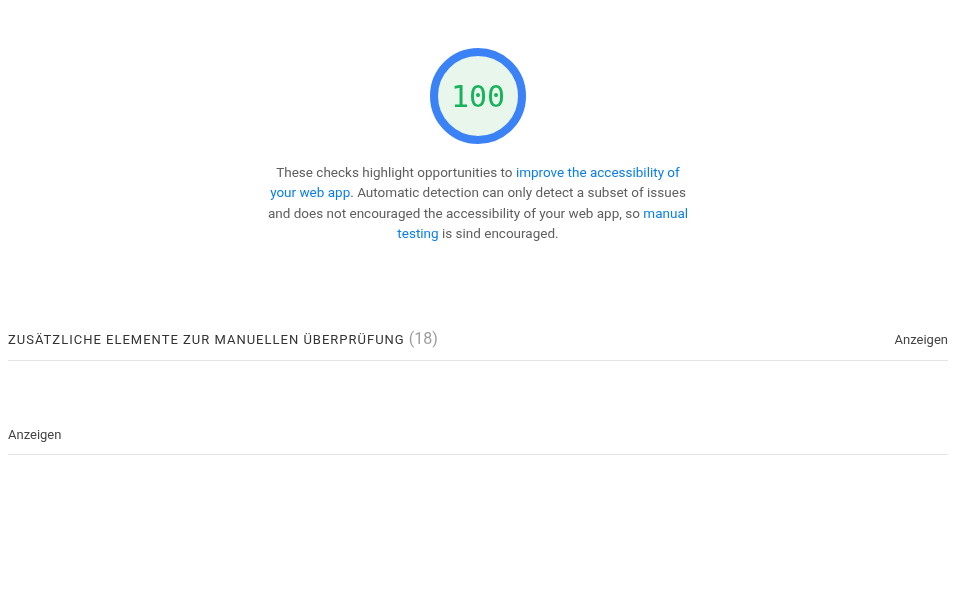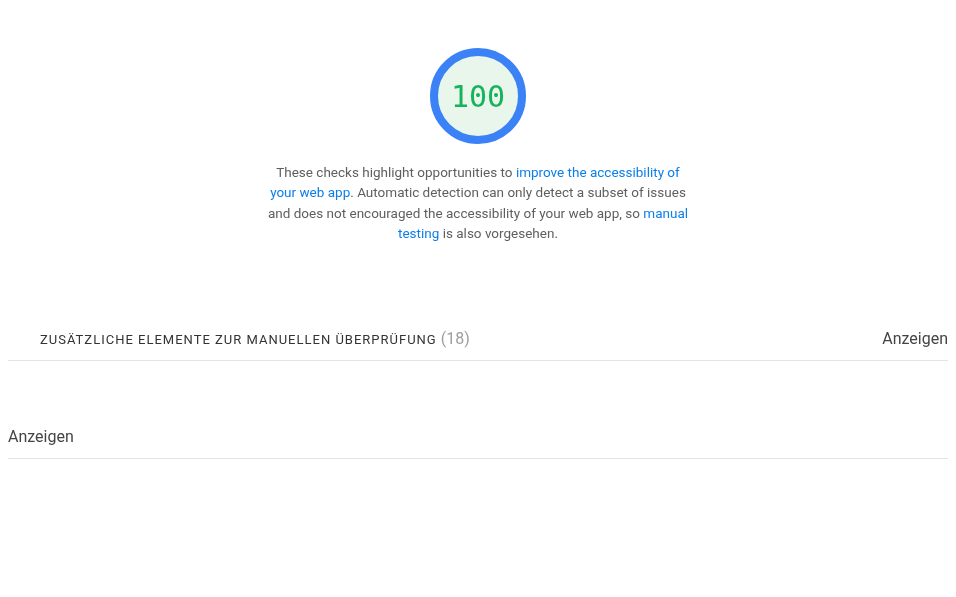--- a/index.html
+++ b/index.html
@@ -66,27 +66,26 @@
     padding: 10px 0 12px;
     border-bottom: 1px solid #e4e4e4;
     cursor: pointer;
   }
   .section-title {
     font-size: 13px;
     letter-spacing: 1px;
     color: #333;
     text-transform: uppercase;
     font-weight: 400;
-    margin-left: 32px;
   }
   .section-count {
     color: #9e9e9e;
   }
   .section-toggle {
-    font-size: 16px;
+    font-size: 13px;
     color: #444;
   }
   .section-body {
     padding-top: 18px;
     font-size: 13.5px;
     line-height: 1.55;
     color: #333;
   }
   .section-body a {
     color: #0c7eea;
@@ -97,21 +96,21 @@
 </head>
 <body>
 
 <div class="container">
 
   <div class="score-header">
     <div class="score-ring">
       <span class="score-value">100</span>
     </div>
     <div class="score-desc">
-      <span>These checks highlight opportunities to </span><a>improve the accessibility of your web app</a><span>. Automatic detection can only detect a subset of issues and does not encouraged the accessibility of your web app, so </span><a>manual testing</a><span> is also vorgesehen.</span>
+      <span>These checks highlight opportunities to </span><a>improve the accessibility of your web app</a><span>. Automatic detection can only detect a subset of issues and does not encouraged the accessibility of your web app, so </span><a>manual testing</a><span> is sind encouraged.</span>
     </div>
   </div>
 
   <div class="section">
     <div class="section-header">
       <div>
         <span class="section-title">ZUSÄTZLICHE ELEMENTE ZUR MANUELLEN ÜBERPRÜFUNG</span>
         <span class="section-count">(18)</span>
       </div>
       <span class="section-toggle">Anzeigen</span>

